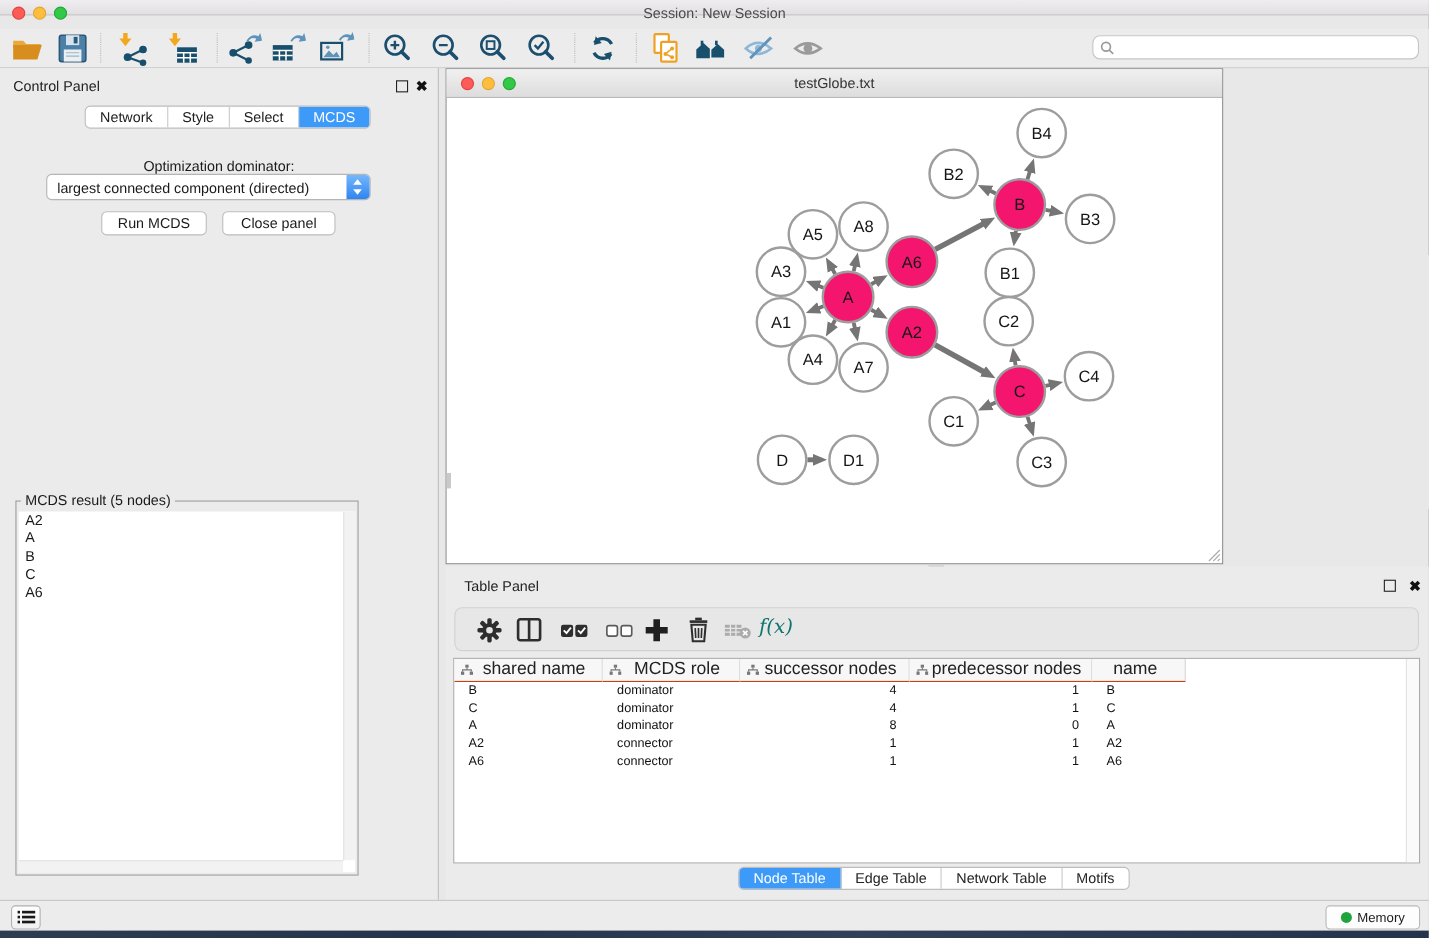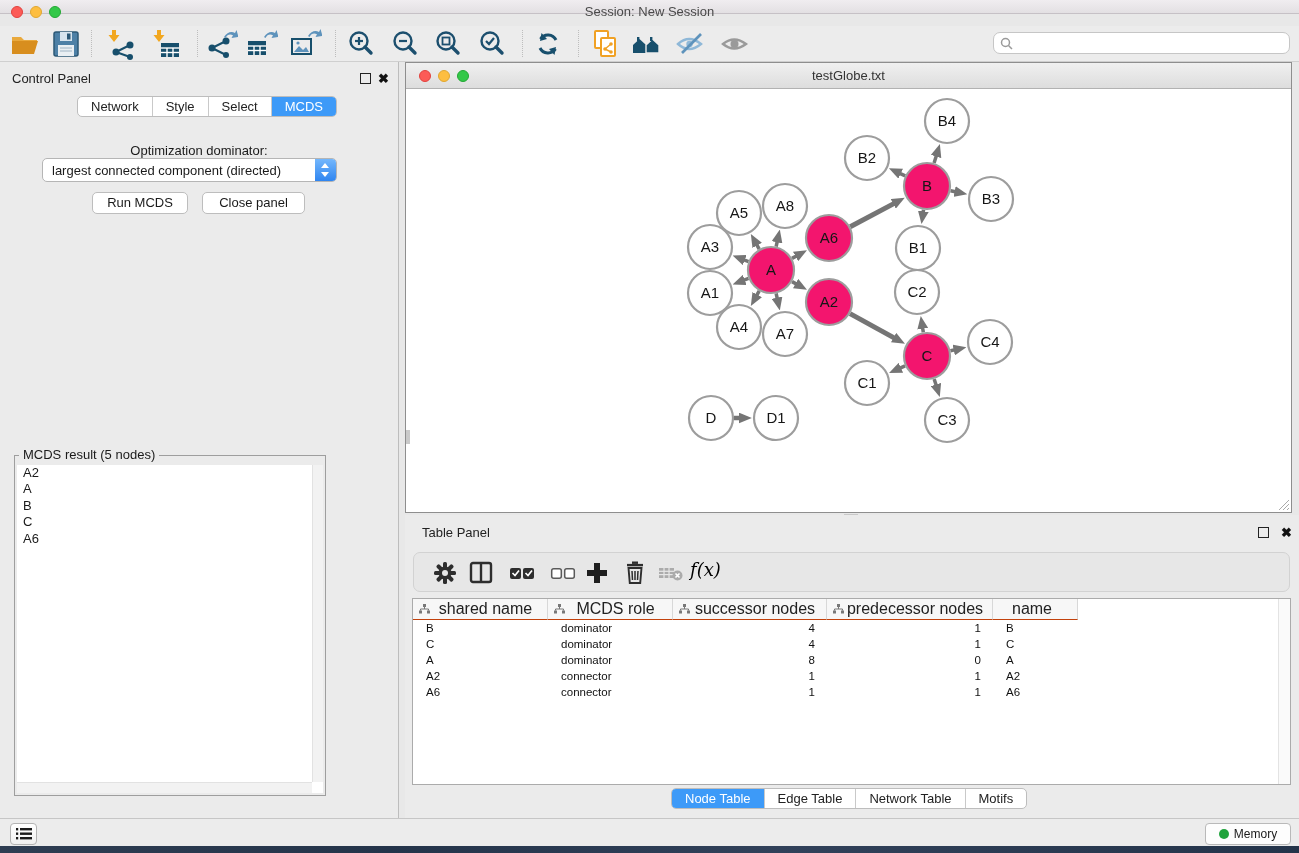--- a/index.html
+++ b/index.html
@@ -60,37 +60,37 @@
               border:1px solid #9E9E9E; }
   .legend { position:absolute; top:-9px; left:4px; background:#EBEBEB; padding:0 4px; font-size:13px; }
   .fs-inner { position:absolute; left:2px; right:2px; top:9px; bottom:2px; background:#fff; overflow:hidden; }
   .vtrack { position:absolute; right:0; top:0; bottom:11px; width:11px; background:#F2F2F2;
             border-left:1px solid #E2E2E2; }
   .htrack { position:absolute; left:0; right:11px; bottom:0; height:11px; background:#F2F2F2;
             border-top:1px solid #E2E2E2; }
   .result-item { font-size:13px; line-height:16.4px; padding-left:6px; }
 
   
-  .net-window { position:absolute; left:405px; top:62px; width:887px; height:451px; background:#fff;
+  .net-window { position:absolute; left:405px; top:62px; width:707px; height:451px; background:#fff;
                 border:1px solid #8E8E8E; }
   .net-titlebar { position:relative; height:26px; background:linear-gradient(#F0F0F0,#DDDDDD);
                   border-bottom:1px solid #B2B2B2; }
   .net-titlebar .title { text-align:center; line-height:25px; font-size:13px; color:#333; }
   .net-titlebar .tl { top:7px; }
   .net-titlebar .tl.red{left:13px;} .net-titlebar .tl.yellow{left:32px;} .net-titlebar .tl.green{left:51px;}
   .grip { position:absolute; right:1px; bottom:1px; width:13px; height:13px; }
 
   
   .table-panel { position:absolute; left:405px; top:515px; width:894px; height:303px; background:#EBEBEB; }
   .tp-title { position:absolute; left:17px; top:10px; font-size:13px; color:#222; }
   .tp-toolbar { position:absolute; left:8px; top:37px; width:877px; height:40px; background:#E7E7E7;
                 border:1px solid #D2D2D2; border-radius:7px; }
   .tpi { position:absolute; top:7px; width:30px; height:26px; }
   .fx { position:absolute; left:276px; top:6px; font-family:"DejaVu Serif", serif; font-style:italic;
-        font-size:18px; color:#000000; }
+        font-size:18px; color:#0f766e; }
 
   .ntable { position:absolute; left:7px; top:83px; width:879px; height:187px; background:#fff;
             border:1px solid #ABABAB; overflow:hidden; }
   .nt-header { position:absolute; left:0; top:0; height:21px; display:flex; }
   .th { height:21px; background:#F7F7F7; border-right:1px solid #D8D8D8; border-bottom:1px solid #c2410c;
         display:flex; align-items:center; font-size:16px; color:#222; }
   .th svg { margin-left:6px; flex:0 0 auto; }
   .th span { flex:1; text-align:center; padding-right:6px; }
   .nt-body { position:absolute; left:0; top:21px; right:12px; bottom:0; }
   .tr { display:flex; height:16px; }

